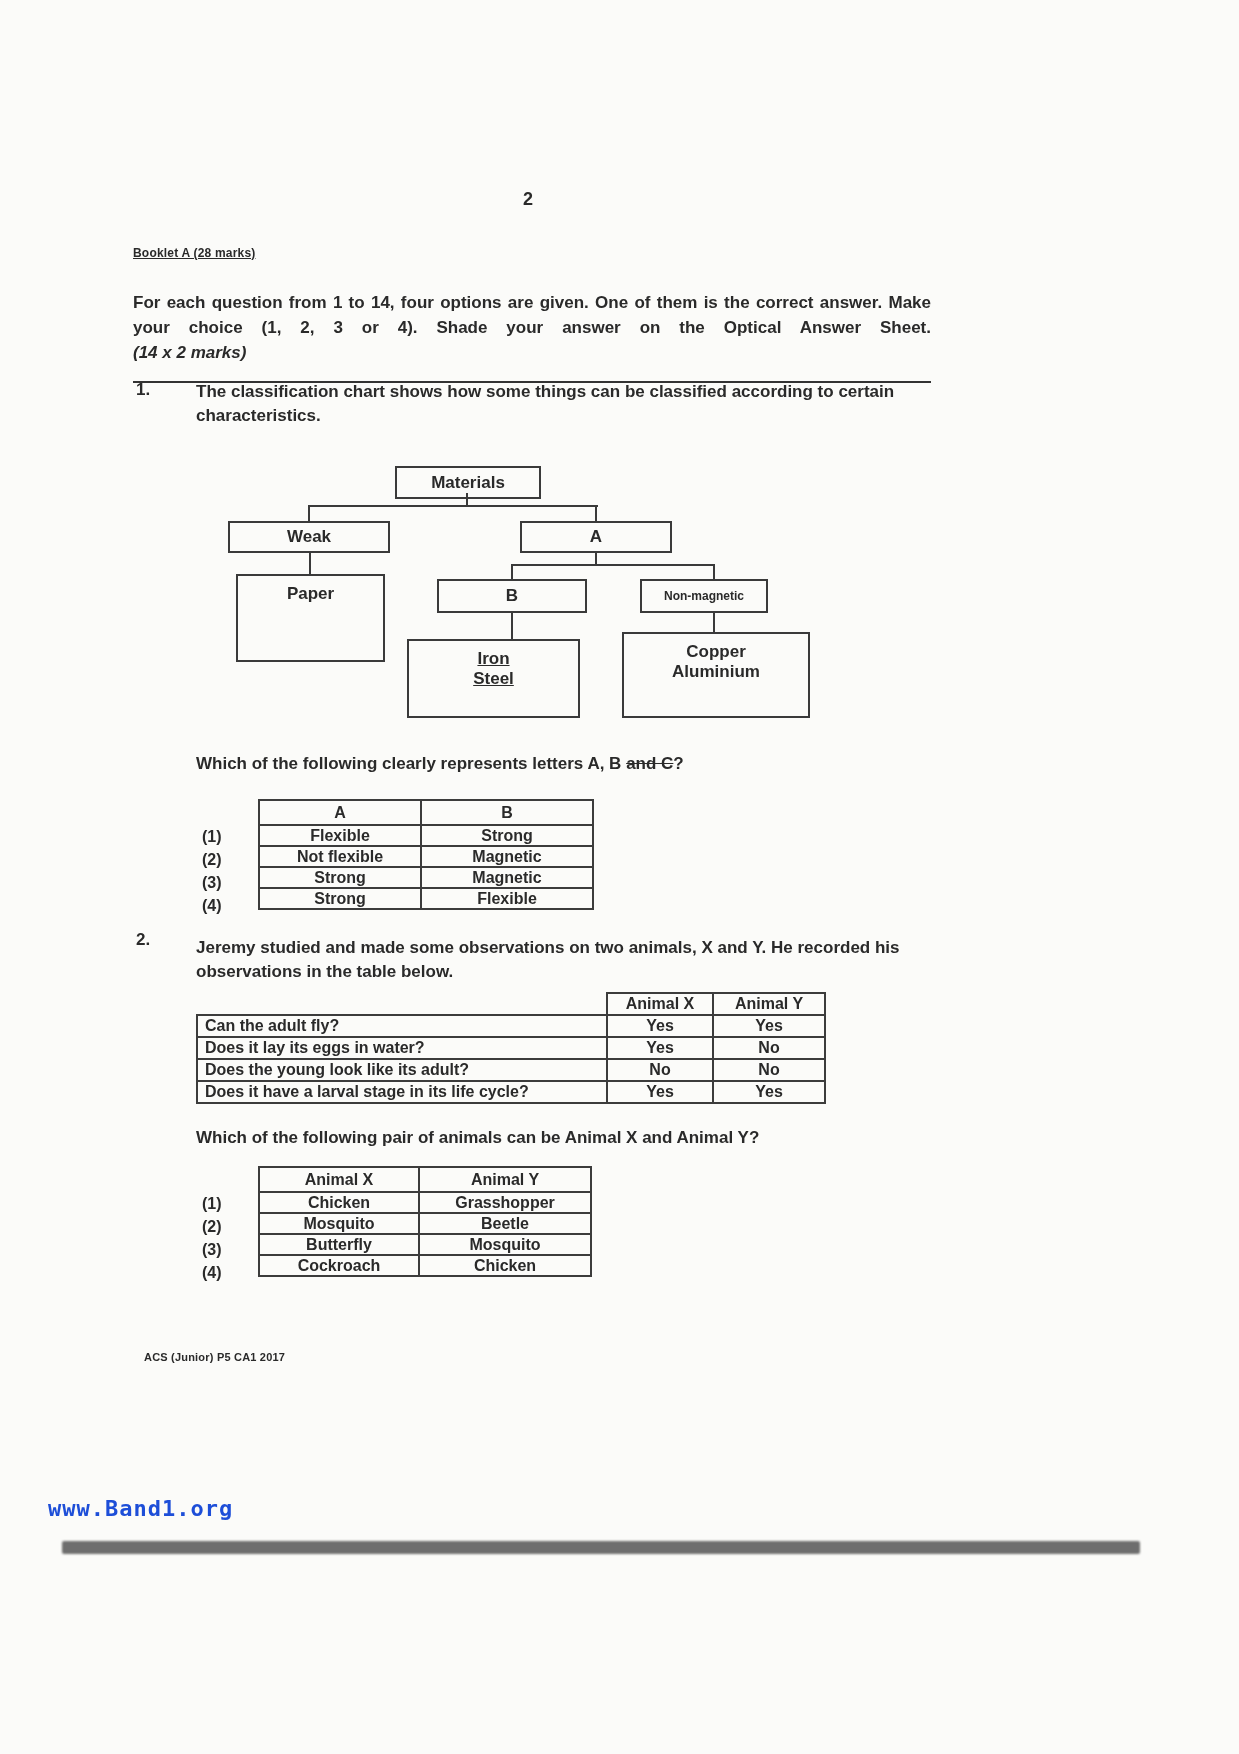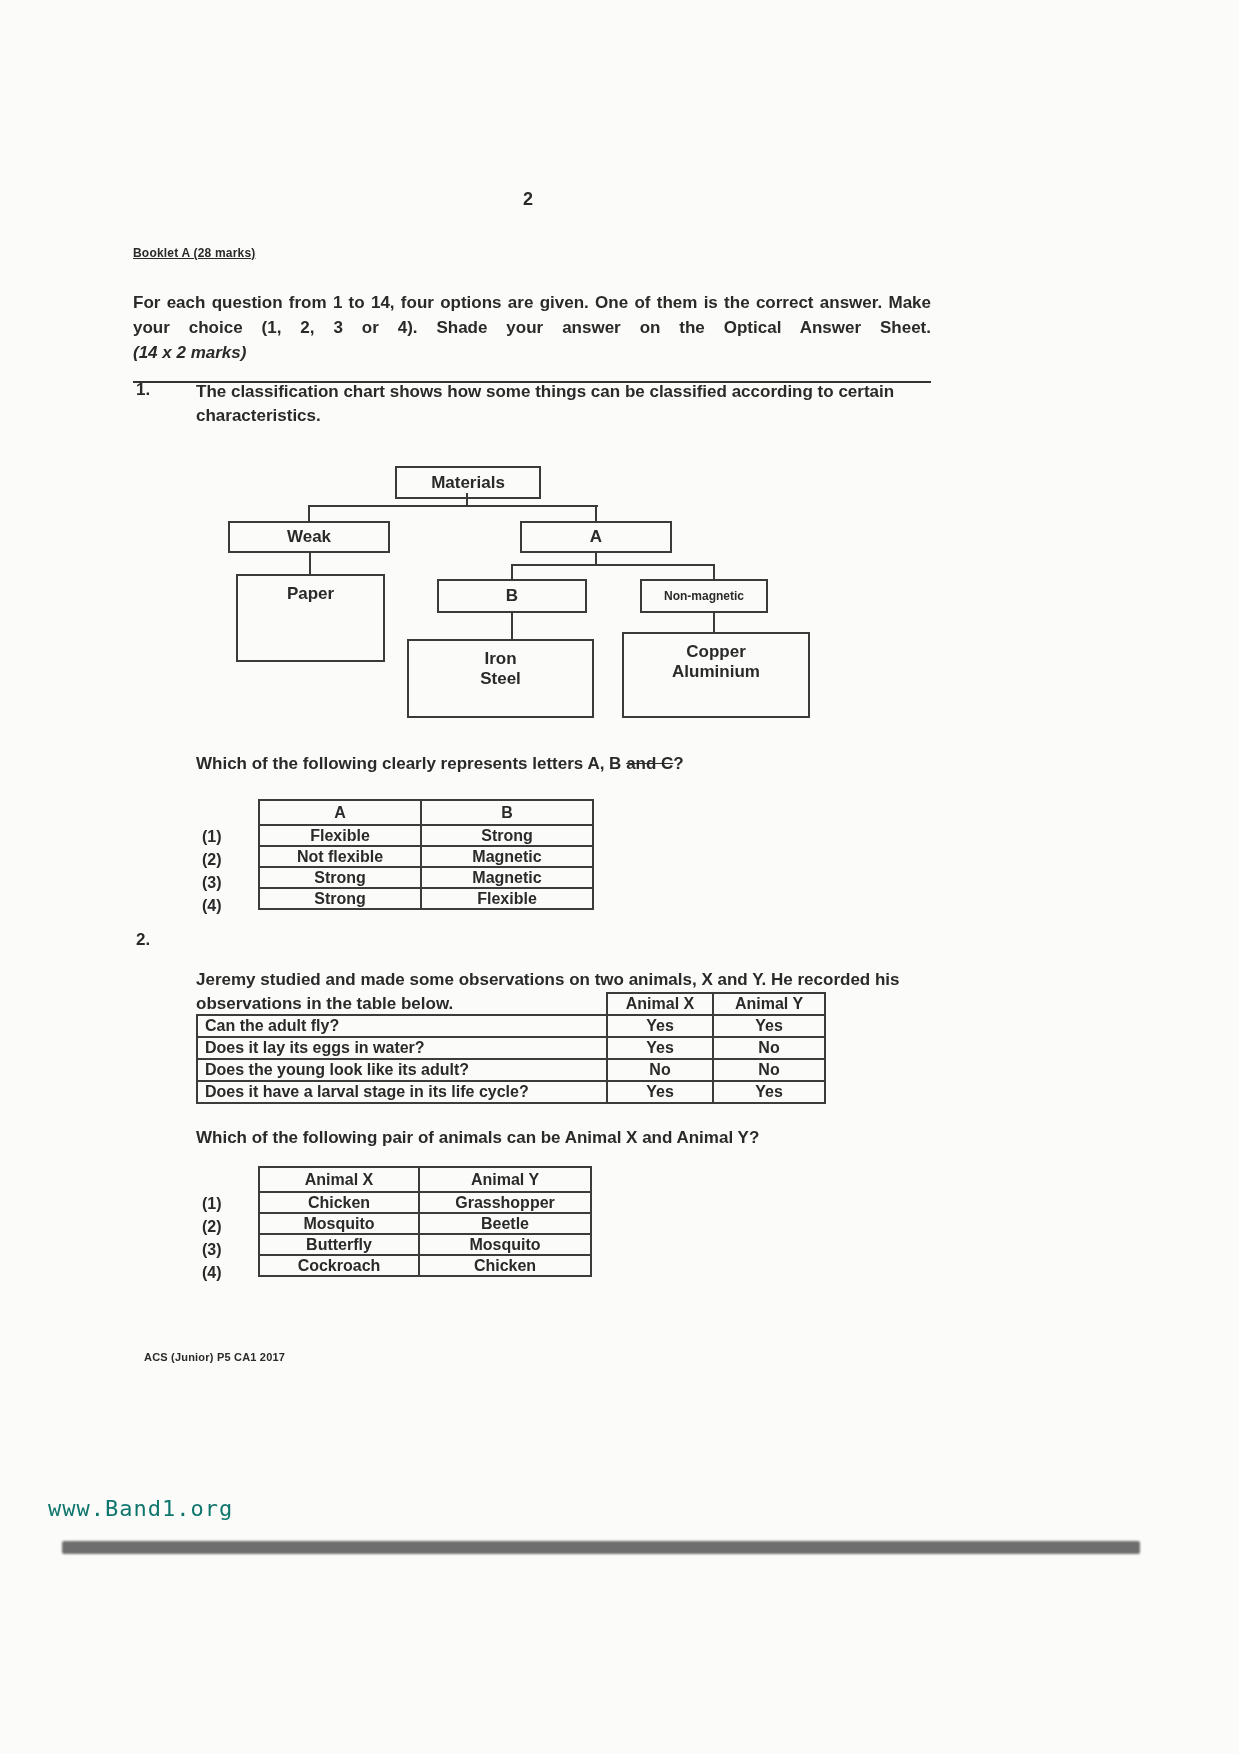--- a/index.html
+++ b/index.html
@@ -41,21 +41,21 @@
   .obs-table { font-size:16px; font-weight:600; table-layout:fixed; }
   .obs-table th, .obs-table td { border:2px solid #3c3c3c; height:22px; padding:0 7px; }
   .obs-table th { font-weight:700; text-align:center; }
   .obs-table td.qcol { text-align:left; }
   .obs-table td.vcol { text-align:center; }
   .obs-table .blank { border:none; background:transparent; }
 
   .footer-ref { left:144px; top:1351px; font-size:11px; font-weight:700; letter-spacing:.2px; }
 
   .watermark { left:48px; top:1496px; font-family:"DejaVu Sans Mono", monospace; font-size:22px;
-               font-weight:400; color:#0f766e; letter-spacing:1px; }
+               font-weight:700; color:#1d4ed8; letter-spacing:1px; }
 
   .scan-strip { left:62px; top:1541px; width:1078px; height:13px; background:#565656;
                 filter:blur(1px); opacity:.85; border-radius:2px; }
 </style>
 </head>
 <body>
 
 <div class="page">
 
   <div class="abs page-number">2</div>
@@ -70,21 +70,21 @@
   <div class="abs q-num" style="left:136px; top:380px;">1.</div>
   <div class="abs q-text" style="left:196px; top:380px; width:738px;">The classification chart shows how some things can be classified according to certain characteristics.</div>
 
   <div>
     <div class="fc-box" style="left:395px; top:460px; width:146px; height:33px;margin-top:6px;">Materials</div>
     <div class="fc-box" style="left:228px; top:521px; width:162px; height:32px;">Weak</div>
     <div class="fc-box" style="left:520px; top:521px; width:152px; height:32px;">A</div>
     <div class="fc-box top-align" style="left:236px; top:574px; width:149px; height:88px;">Paper</div>
     <div class="fc-box" style="left:437px; top:579px; width:150px; height:34px;">B</div>
     <div class="fc-box" style="left:640px; top:579px; width:128px; height:34px; font-size:12px;">Non-magnetic</div>
-    <div class="fc-box top-align" style="left:407px; top:639px; width:187px; height:79px;">
+    <div class="fc-box top-align" style="left:407px; top:639px; width:173px; height:79px;text-decoration:underline;">
       <span>Iron</span>
       <span>Steel</span>
     </div>
     <div class="fc-box top-align" style="left:622px; top:632px; width:188px; height:86px;">
       <span>Copper</span>
       <span>Aluminium</span>
     </div>
 
     <div class="fc-line" style="left:466px; top:493px; width:2px; height:14px;"></div>
     <div class="fc-line" style="left:308px; top:505px; width:290px; height:2px;"></div>
@@ -132,21 +132,21 @@
       </tr>
       <tr>
         <td>Strong</td>
         <td>Flexible</td>
       </tr>
     </tbody>
       </table>
   </div>
 
   <div class="abs q-num" style="left:136px; top:930px;">2.</div>
-  <div class="abs q-text" style="left:196px; top:968px; width:740px;">Jeremy studied and made some observations on two animals, X and Y. He recorded his observations in the table below.</div>
+  <div class="abs q-text" style="left:196px; top:936px; width:740px;">Jeremy studied and made some observations on two animals, X and Y. He recorded his observations in the table below.</div>
 
   <table class="obs-table abs" style="left:196px; top:992px; width:628px;">
     <colgroup>
         <col style="width:410px;">
         <col style="width:106px;">
         <col style="width:112px;">
       </colgroup>
     <tbody>
         <tr>
       <th class="blank"></th>

